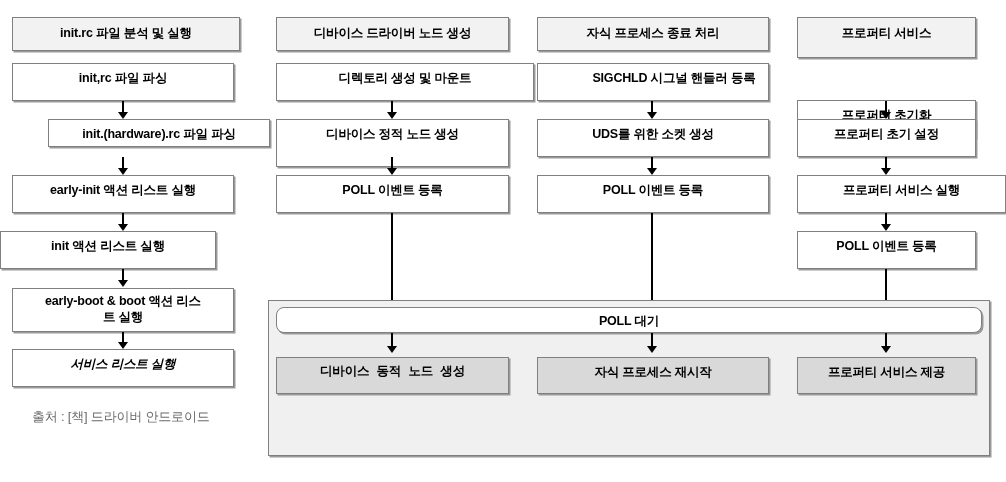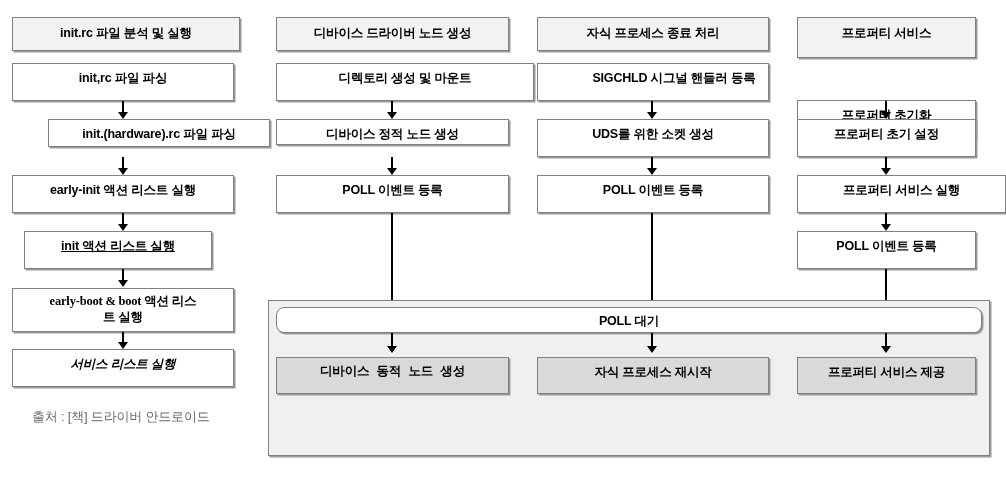--- a/index.html
+++ b/index.html
@@ -100,40 +100,40 @@
   <div class="arrowhead" style="left:118px; top:112px;"></div>
 
   <div class="box" style="left:12px; top:119px; width:222px; height:28px;margin-left:36px;">init.(hardware).rc 파일 파싱</div>
   <div class="conn vline" style="left:122px; top:157px; height:15px;"></div>
   <div class="arrowhead" style="left:118px; top:168px;"></div>
 
   <div class="box" style="left:12px; top:175px; width:222px; height:38px;">early-init 액션 리스트 실행</div>
   <div class="conn vline" style="left:122px; top:213px; height:15px;"></div>
   <div class="arrowhead" style="left:118px; top:224px;"></div>
 
-  <div class="box" style="left:24px; top:231px; width:188px; height:38px;text-decoration:underline;">init 액션 리스트 실행</div>
+  <div class="box" style="left:0; top:231px; width:216px; height:38px;">init 액션 리스트 실행</div>
   <div class="conn vline" style="left:122px; top:269px; height:15px;"></div>
   <div class="arrowhead" style="left:118px; top:280px;"></div>
 
-  <div class="box two-line" style="left:12px; top:288px; width:222px; height:44px;font-family:Liberation Serif, serif;">early-boot &amp; boot 액션 리스
+  <div class="box two-line" style="left:12px; top:288px; width:222px; height:44px;">early-boot &amp; boot 액션 리스
 트 실행</div>
   <div class="conn vline" style="left:122px; top:332px; height:14px;"></div>
   <div class="arrowhead" style="left:118px; top:342px;"></div>
 
   <div class="box" style="left:12px; top:349px; width:222px; height:38px;font-style:italic;">서비스 리스트 실행</div>
 
   <div class="source-note" style="left:32px; top:408px;">출처 : [책] 드라이버 안드로이드</div>
 
   <div class="box header" style="left:276px; top:17px; width:233px; height:34px;">디바이스 드라이버 노드 생성</div>
 
   <div class="box" style="left:276px; top:63px; width:258px; height:38px;">디렉토리 생성 및 마운트</div>
   <div class="conn vline" style="left:391px; top:101px; height:15px;"></div>
   <div class="arrowhead" style="left:387px; top:112px;"></div>
 
-  <div class="box" style="left:276px; top:119px; width:233px; height:26px;">디바이스 정적 노드 생성</div>
+  <div class="box" style="left:276px; top:119px; width:233px; height:48px;">디바이스 정적 노드 생성</div>
   <div class="conn vline" style="left:391px; top:157px; height:15px;"></div>
   <div class="arrowhead" style="left:387px; top:168px;"></div>
 
   <div class="box" style="left:276px; top:175px; width:233px; height:38px;">POLL 이벤트 등록</div>
   <div class="conn vline" style="left:391px; top:213px; height:92px;"></div>
 
   <div class="box header" style="left:537px; top:17px; width:232px; height:34px;">자식 프로세스 종료 처리</div>
 
   <div class="box" style="left:537px; top:63px; width:232px; height:38px;padding-left:42px;">SIGCHLD 시그널 핸들러 등록</div>
   <div class="conn vline" style="left:651px; top:101px; height:15px;"></div>

